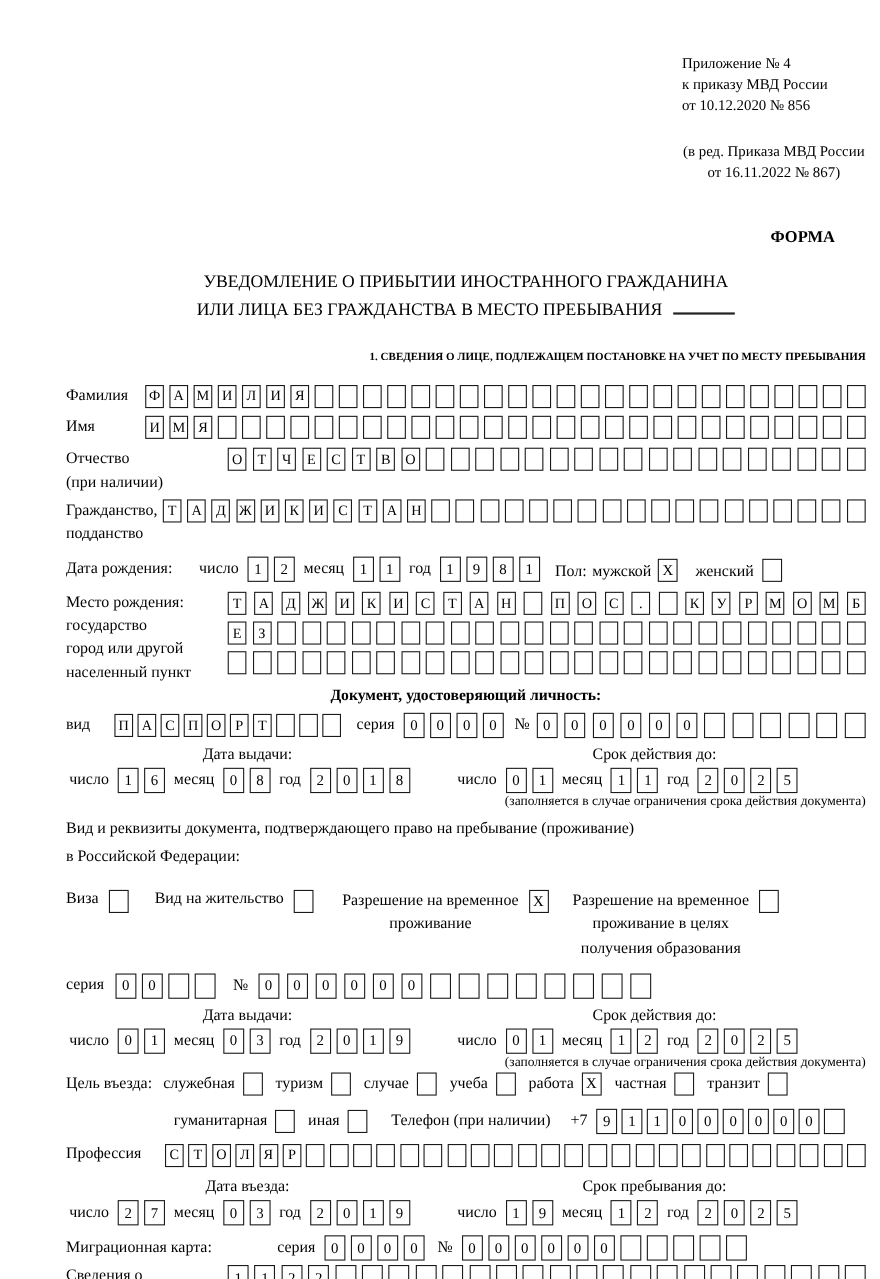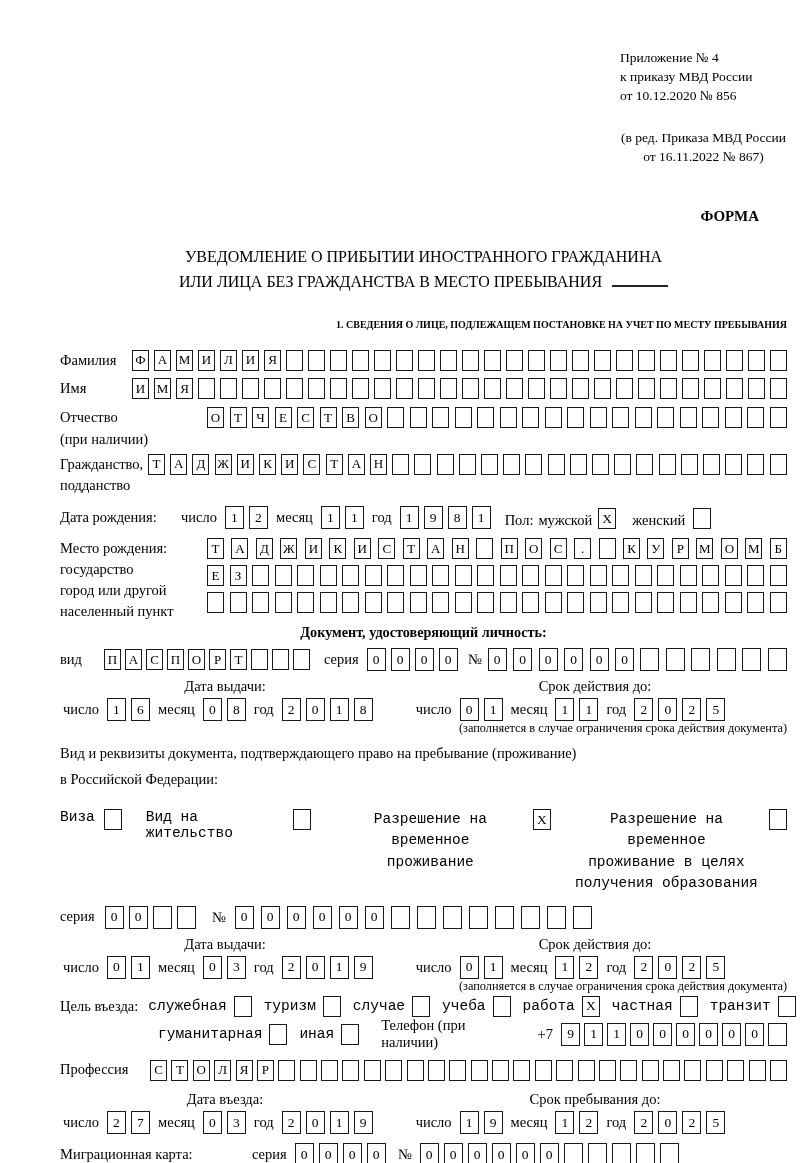--- a/index.html
+++ b/index.html
@@ -39,21 +39,21 @@
   .dlab{margin:0 3px;}
   .dp-heads{display:flex;margin-bottom:3px;}
   .dp-hl{width:330px;text-align:center;}
   .dp-hr{width:330px;margin-left:40px;text-align:center;}
   .dp-row{display:flex;}
   .dp-right{margin-left:40px;}
   .note{text-align:right;font-size:12.3px;margin-top:0;}
   .intro{line-height:1.8;white-space:pre-line;margin:4px 0 17px 0;}
   .opts{display:flex;align-items:flex-start;margin:6px 0 12px 0;}
   .ropt{display:flex;align-items:flex-start;}
-  .opt-lbl{margin-right:9px;font-family:Liberation Mono, monospace;}
+  .opt-lbl{margin-right:9px;}
   .multi{white-space:pre-line;text-align:center;line-height:1.45;}
   .opt{display:flex;align-items:center;margin-right:12px;}
   .opt .opt-lbl{margin-right:7px;}
   .optrow{display:flex;align-items:center;}
   .purpose2{margin-left:98px;align-items:center;}
   .mt2{margin-top:2px}
 </style>
 </head>
 <body>
 
@@ -481,21 +481,21 @@
       <span class="cell num">2</span>
       <span class="dlab">год</span>
       <span class="cell num">2</span>
       <span class="cell num">0</span>
       <span class="cell num">2</span>
       <span class="cell num">5</span>
     </div>
 </div>
 <div class="note">(заполняется в случае ограничения срока действия документа)</div>
 
-<div class="frow optrow mt2" style="margin-bottom:0">
+<div class="frow optrow mt2" style="margin-bottom:12px">
   <span class="flabel" style="margin-right:10px">Цель въезда:</span>
   <div class="optrow">
       <span class="opt">
         <span class="opt-lbl">служебная</span>
         <span class="checkbox"></span>
       </span>
       <span class="opt">
         <span class="opt-lbl">туризм</span>
         <span class="checkbox"></span>
       </span>

